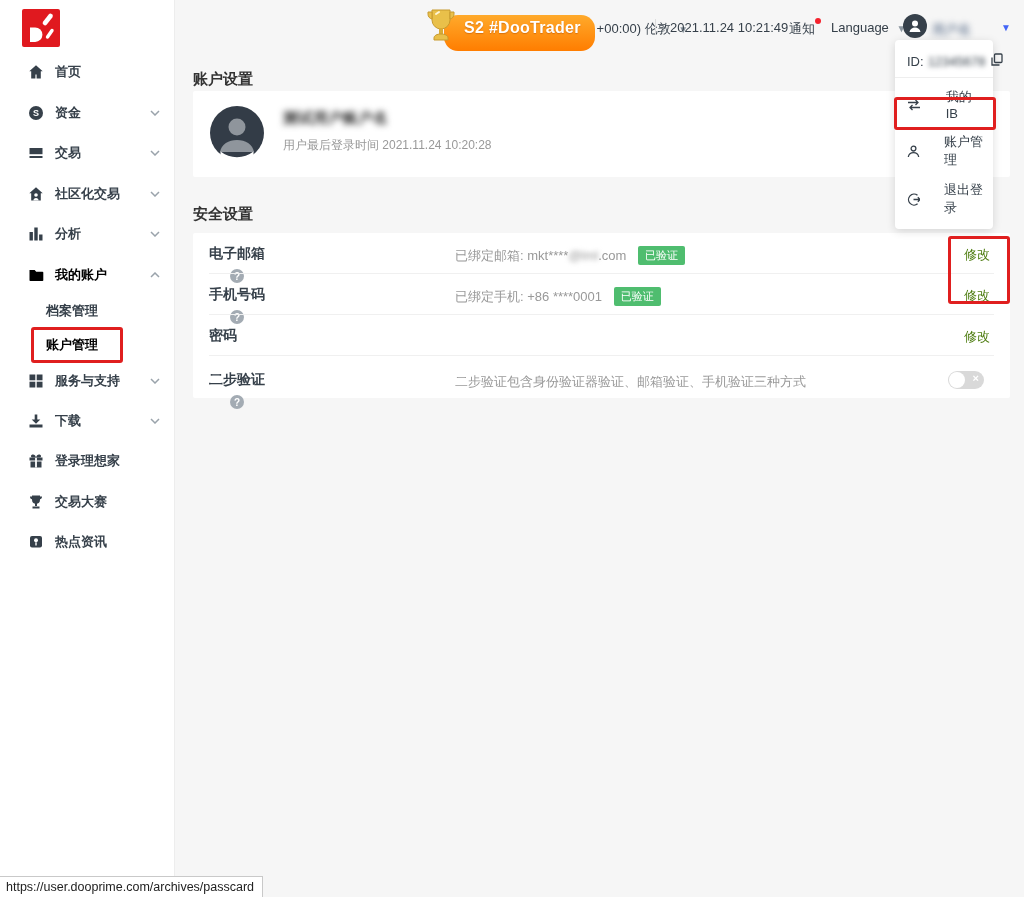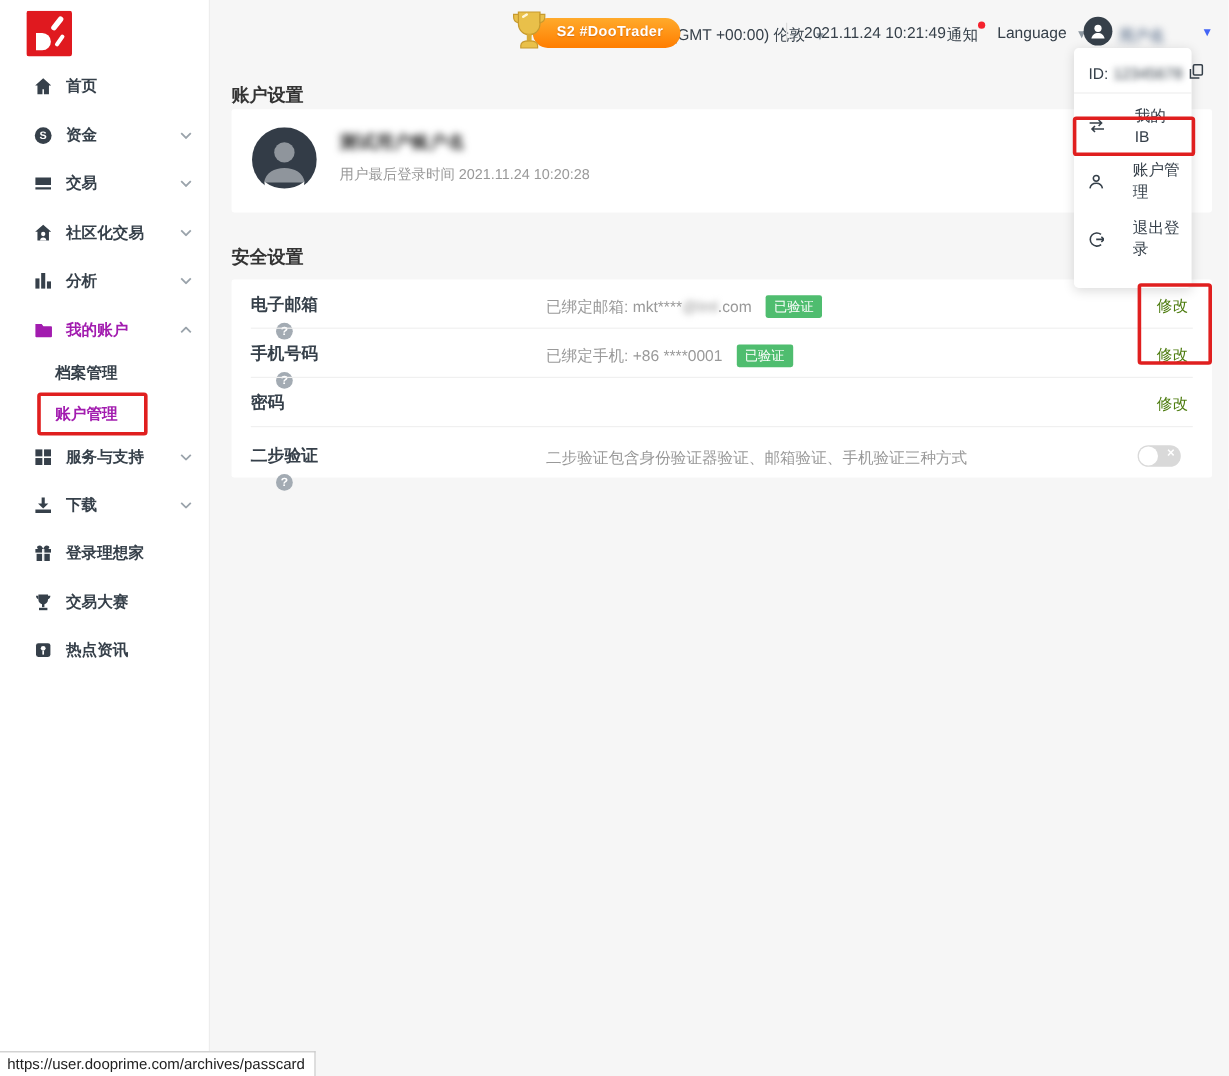--- a/index.html
+++ b/index.html
@@ -6,41 +6,41 @@
   body { font-family:"Liberation Sans","DejaVu Sans",sans-serif; background:#fff; }
   .canvas { position:relative; width:1024px; height:897px; background:#f6f6f6; overflow:hidden; }
 
   
   .sidebar { position:absolute; left:0; top:0; width:175px; height:897px; background:#fff; border-right:1px solid #ededed; z-index:2; }
   .logo { position:absolute; left:22px; top:9px; }
   .nav-item { position:absolute; left:28px; width:140px; height:30px; display:flex; align-items:center; gap:11px;
               font-size:13px; font-weight:700; color:#36404a; cursor:pointer; }
   .nav-item .nicon { width:16px; height:16px; flex:0 0 16px; display:flex; align-items:center; justify-content:center; }
   .nav-item.sub { left:46px; font-weight:700; }
-  .nav-item.active { color:#a21caf; }
+  .nav-item.active { color:#000000; }
   .chev { position:absolute; right:8px; color:#9aa3ab; display:flex; }
 
   
   .hdr { position:absolute; font-size:13px; color:#36404a; white-space:nowrap; }
   .trophy { position:absolute; left:424px; top:8px; z-index:3; }
-  .pill { position:absolute; left:444px; top:15px; height:25px; z-index:2; padding:4px 14px 0 20px;
+  .pill { position:absolute; left:444px; top:15px; height:36px; z-index:2; padding:4px 14px 0 20px;
           background:linear-gradient(180deg,#ffaa2b,#ff7d00); border-radius:14px; color:#fff;
-          font-size:12px; font-weight:700; letter-spacing:.3px; text-shadow:0 1px 1px rgba(180,80,0,.5); }
+          font-size:16px; font-weight:700; letter-spacing:.3px; text-shadow:0 1px 1px rgba(180,80,0,.5); }
   .vline { position:absolute; left:655px; top:19px; width:1px; height:16px; background:#ddd; }
   .notif-dot { position:absolute; right:-6px; top:-3px; width:6px; height:6px; border-radius:50%; background:#f5222d; }
   .hdr-avatar { position:absolute; left:903px; top:14px; width:24px; height:24px; border-radius:50%; background:#36404a;
                 display:flex; align-items:center; justify-content:center; }
   .caret-blue { color:#4365f6; font-size:10px; }
   .caret-gray { color:#8d97a0; font-size:10px; margin-left:4px; }
   .blur { filter:blur(3px); }
   .blur-sm { filter:blur(2.5px); }
 
   
   .umenu { position:absolute; left:895px; top:40px; width:98px; background:#fff; border-radius:4px;
-           box-shadow:0 2px 10px rgba(0,0,0,.14); z-index:10; padding:6px 0 17px 0; }
+           box-shadow:0 2px 10px rgba(0,0,0,.14); z-index:10; padding:6px 0 6px 0; }
   .umenu-id { display:flex; align-items:center; gap:4px; padding:7px 10px 8px 12px; font-size:13px; color:#36404a; }
   .umenu-div { height:1px; background:#eee; margin:0 0; }
   .umenu-item { display:flex; align-items:center; gap:24px; padding:6px 10px 6px 12px; font-size:13px; color:#36404a; cursor:pointer; }
   .umenu-item .micon { display:flex; width:15px; }
   .laptop-part { position:absolute; left:903px; top:159px; width:86px; height:9px; background:#fdfdfd;
                  border:2px solid #3a3a3a; border-top:none; border-radius:2px 2px 6px 6px; z-index:4; }
   .laptop-part .notch { position:absolute; left:50%; top:0; transform:translateX(-50%); width:26px; height:3px; background:#d8d8d8; }
 
   
   .sect-title { position:absolute; font-size:15px; font-weight:700; color:#333; }

